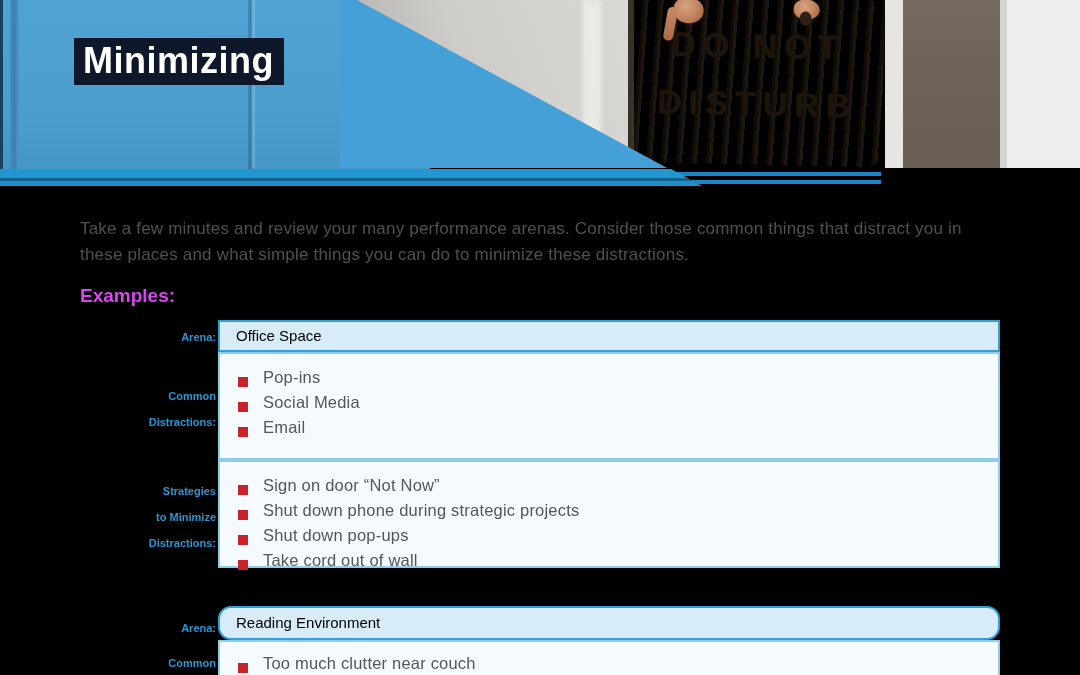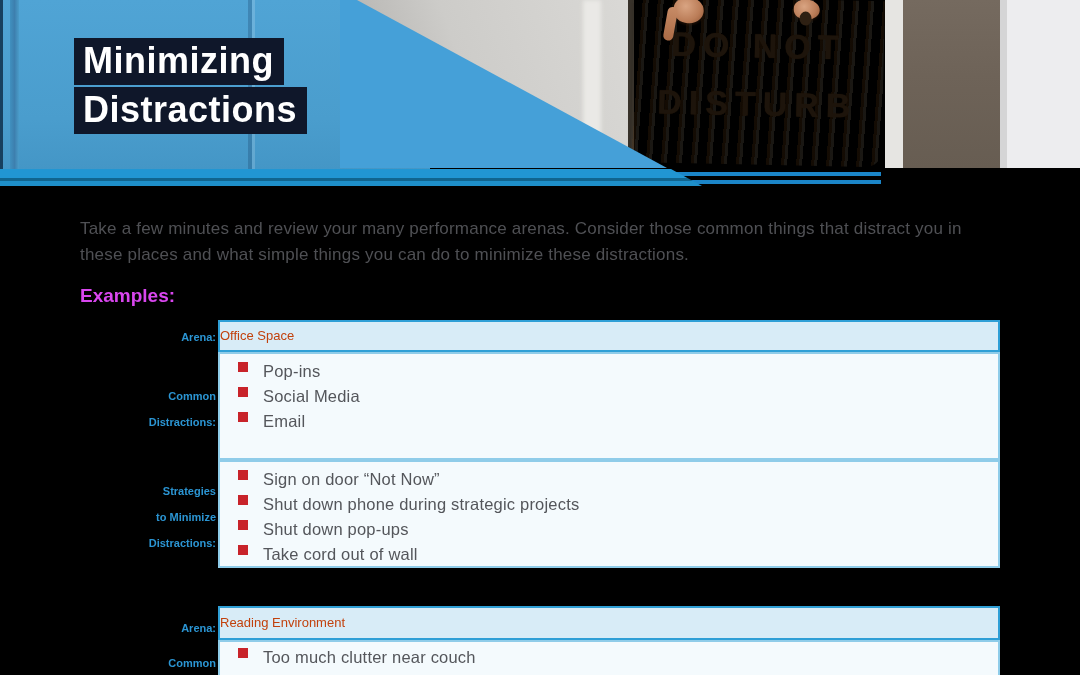--- a/index.html
+++ b/index.html
@@ -66,31 +66,31 @@
   .flabel{position:absolute;left:16px;width:200px;text-align:right;color:#2B95D3;
           font-weight:bold;font-size:11px;line-height:26px;}
   .lbl-arena1{top:324px;}
   .lbl-common1{top:383px;}
   .lbl-strat1{top:478px;}
   .lbl-arena2{top:615px;}
   .lbl-common2{top:650px;}
 
   .fbox{position:absolute;left:218px;width:782px;box-sizing:border-box;}
   .arena-box{background:#D8ECF7;border:2px solid #2F9FD6;}
-  .arena-box .av{font-size:13px;color:#c2410c;line-height:28px;}
+  .arena-box .av{font-size:15px;color:#000000;padding-left:16px;line-height:28px;}
   .list-box{background:#F4FAFD;border:2px solid #8FCCE9;}
   .box-arena1{top:320px;height:32px;}
   .box-list1{top:352px;height:108px;}
   .box-strat1{top:460px;height:108px;}
-  .box-arena2{top:606px;height:34px;}
+  .box-arena2{top:606px;height:34px;border-radius:13px;}
   .box-arena2 .av{line-height:30px;}
   .box-list2{top:640px;height:45px;}
   .blist{list-style:none;margin:0;padding:8px 0 0 18px;}
   .box-list2 .blist{padding-top:6px;}
-  .blist li{display:flex;align-items:flex-start;height:25px;}
+  .blist li{display:flex;align-items:flex-end;height:25px;}
   .sq{width:10px;height:10px;background:#C8232A;margin-right:15px;flex:0 0 auto;}
   .blist .it{font-size:16.5px;color:#54565B;letter-spacing:.2px;}
 </style>
 </head>
 <body>
 
 <div class="page">
 
   <div class="header">
     <div class="blue-wall">
@@ -117,21 +117,20 @@
       <div class="white-wall-shadow"></div>
       <div class="blue-triangle"></div>
     </div>
 
     <div class="band"></div>
     <div class="band-line band-line-a"></div>
     <div class="band-line band-line-b"></div>
 
     <div class="title">
       <div class="title-line">Minimizing</div>
-      <div class="title-line">Distractions</div>
     </div>
   </div>
 
   <div class="paragraph">Take a few minutes and review your many performance arenas. Consider those common things that distract you in these places and what simple things you can do to minimize these distractions.</div>
   <div class="examples">Examples:</div>
 
   <div class="flabel lbl-arena1">Arena:</div>
   <div class="flabel lbl-common1">
     <div>Common</div>
     <div>Distractions:</div>

